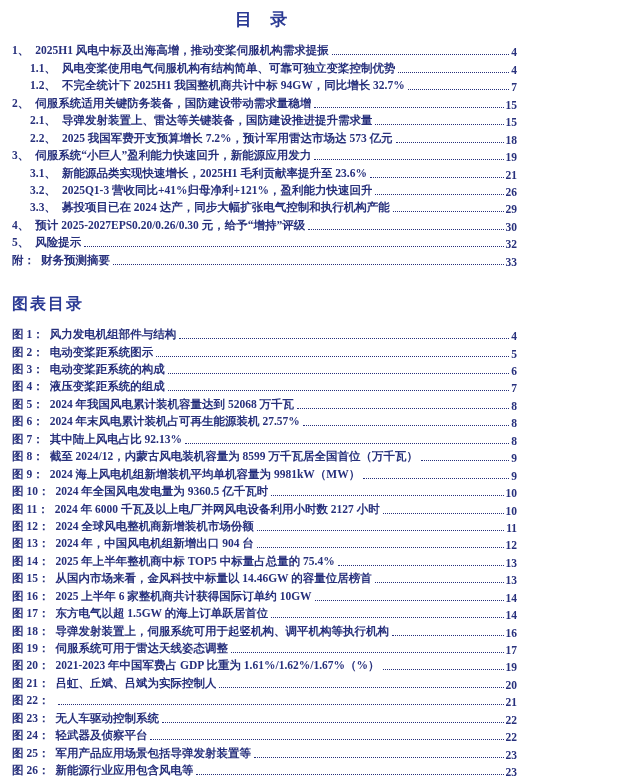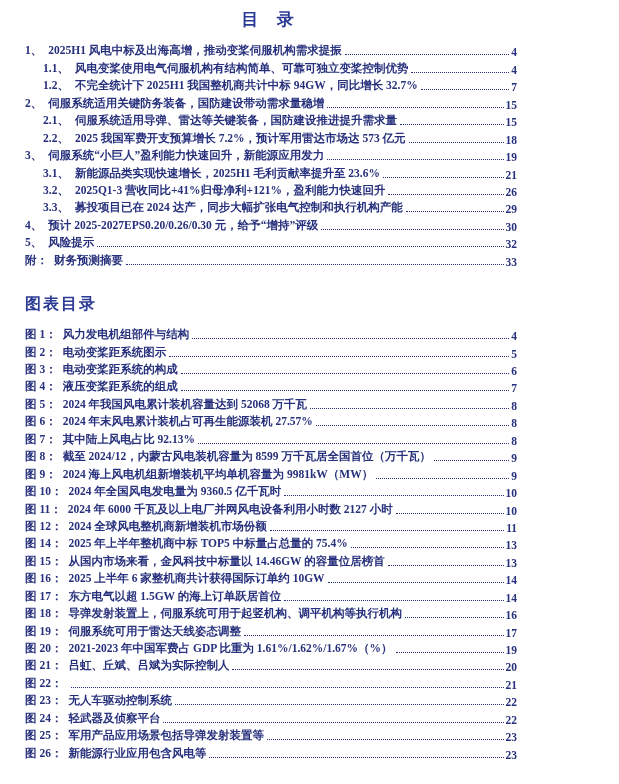--- a/index.html
+++ b/index.html
@@ -8,21 +8,21 @@
   }
   *{margin:0;padding:0;box-sizing:border-box;}
   html,body{background:#ffffff;}
   body{
     width:619px;height:784px;overflow:hidden;
     font-family:"Liberation Serif","DejaVu Serif",serif;
     color:var(--ink);
   }
   .page{
     width:543px;height:784px;
-    padding:5px 26px 4px 25px;
+    padding:5px 26px 4px 12px;
   }
   .toc-heading{
     text-align:center;
     font-size:17px;font-weight:bold;color:var(--head);
     letter-spacing:7px;
     margin:3px 0 10px 0;
   }
   .figures-heading{
     text-align:left;
     font-size:16px;font-weight:bold;color:var(--head);
@@ -73,21 +73,21 @@
     <span class="pg">7</span>
   </div>
       <div class="row">
     <span class="num">2、</span>
     <span class="title">伺服系统适用关键防务装备，国防建设带动需求量稳增</span>
     <span class="dots"></span>
     <span class="pg">15</span>
   </div>
       <div class="row sub">
     <span class="num">2.1、</span>
-    <span class="title">伺服系统适用导弹、雷达等关键装备，国防建设推进提升需求量</span>
+    <span class="title">导弹发射装置上、雷达等关键装备，国防建设推进提升需求量</span>
     <span class="dots"></span>
     <span class="pg">15</span>
   </div>
       <div class="row sub">
     <span class="num">2.2、</span>
     <span class="title">2025 我国军费开支预算增长 7.2%，预计军用雷达市场达 573 亿元</span>
     <span class="dots"></span>
     <span class="pg">18</span>
   </div>
       <div class="row">
@@ -199,20 +199,26 @@
     <span class="num">图 11：</span>
     <span class="title">2024 年 6000 千瓦及以上电厂并网风电设备利用小时数 2127 小时</span>
     <span class="dots"></span>
     <span class="pg">10</span>
   </div>
       <div class="row">
     <span class="num">图 12：</span>
     <span class="title">2024 全球风电整机商新增装机市场份额</span>
     <span class="dots"></span>
     <span class="pg">11</span>
+  </div>
+      <div class="row">
+    <span class="num">图 13：</span>
+    <span class="title">2024 年，中国风电机组新增出口 904 台</span>
+    <span class="dots"></span>
+    <span class="pg">12</span>
   </div>
       <div class="row">
     <span class="num">图 14：</span>
     <span class="title">2025 年上半年整机商中标 TOP5 中标量占总量的 75.4%</span>
     <span class="dots"></span>
     <span class="pg">13</span>
   </div>
       <div class="row">
     <span class="num">图 15：</span>
     <span class="title">从国内市场来看，金风科技中标量以 14.46GW 的容量位居榜首</span>

